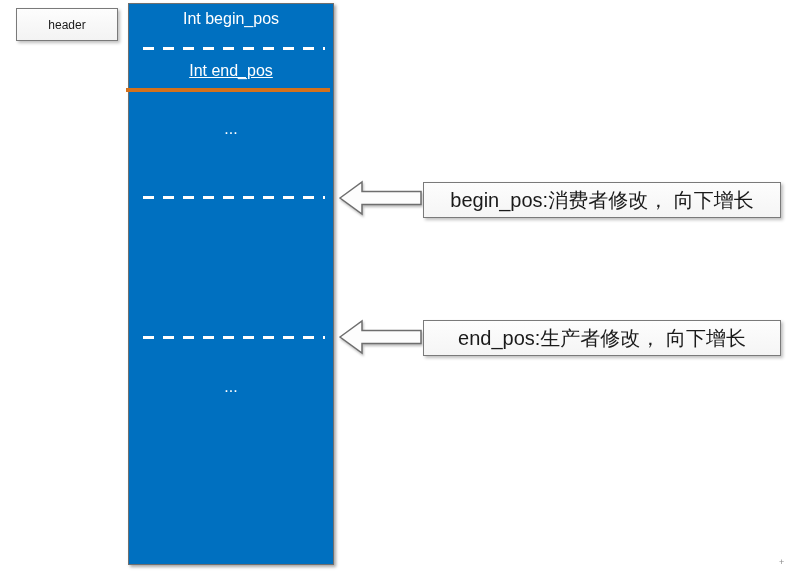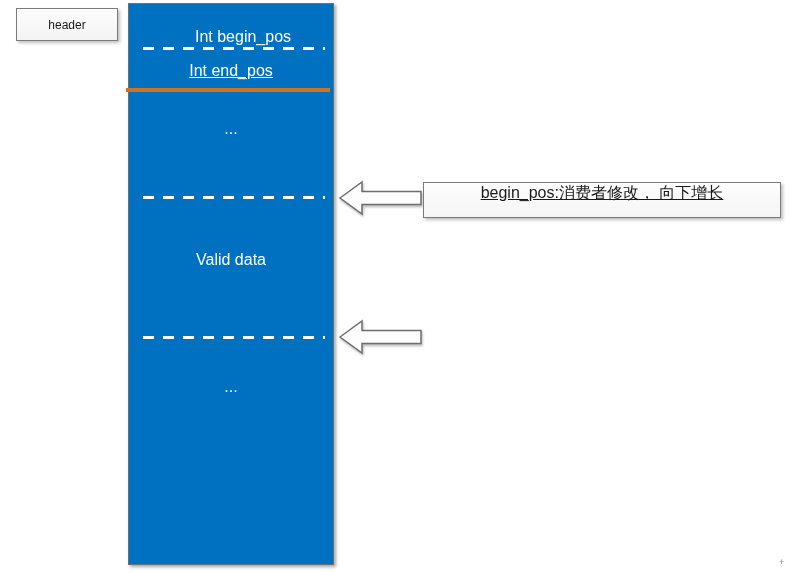--- a/index.html
+++ b/index.html
@@ -48,21 +48,21 @@
   .buf-text {
     position: absolute;
     left: 0;
     width: 100%;
     text-align: center;
     color: #ffffff;
     font-size: 16px;
     line-height: 26px;
     height: 26px;
   }
-  #t-begin      { top: 20px; margin-left: 12px; }
+  #t-begin      { top: 2px; }
   #t-end        { top: 54px; text-decoration: underline; }
   #t-ellipsis-1 { top: 112px; }
   #t-valid      { top: 243px; }
   #t-ellipsis-2 { top: 370px; }
 
   .dash {
     position: absolute;
     left: 14px;
     width: 182px;
     height: 3px;
@@ -107,26 +107,25 @@
   
   .note {
     position: absolute;
     left: 423px;
     width: 356px;
     height: 34px;
     background: linear-gradient(180deg, #fdfdfd 0%, #f5f5f5 100%);
     border: 1px solid var(--box-border, #7a7a7a);
     box-shadow: 2px 2px 3px rgba(0,0,0,0.25);
     display: flex;
-    align-items: flex-start;
+    align-items: center;
     justify-content: center;
-    font-size: 16px;
+    font-size: 20px;
     color: var(--text-dark, #1a1a1a);
     white-space: nowrap;
-    text-decoration: underline;
   }
   #note-1 { top: 182px; }
   #note-2 { top: 320px; }
 
   
   #artifact {
     position: absolute;
     left: 779px;
     top: 558px;
     font-size: 9px;
@@ -144,33 +143,35 @@
   </div>
 
 
   <div id="buffer">
     <div class="buf-text" id="t-begin">Int begin_pos</div>
     <div class="dash" id="dash-1"></div>
     <div class="buf-text" id="t-end">Int end_pos</div>
     <div id="orange-line"></div>
     <div class="buf-text" id="t-ellipsis-1">...</div>
     <div class="dash" id="dash-2"></div>
-    <div class="buf-text" id="t-valid">Valid data</div>
     <div class="dash" id="dash-3"></div>
     <div class="buf-text" id="t-ellipsis-2">...</div>
   </div>
 
   <svg class="arrow" id="arrow-1" viewBox="0 0 85 38">
     <path d="M 2 19 L 24 3 L 24 12.5 L 83 12.5 L 83 25.5 L 24 25.5 L 24 35 Z"></path>
   </svg>
 
   <div class="note" id="note-1">
     <span>begin_pos:消费者修改， 向下增长</span>
   </div>
 
   <svg class="arrow" id="arrow-2" viewBox="0 0 85 38">
     <path d="M 2 19 L 24 3 L 24 12.5 L 83 12.5 L 83 25.5 L 24 25.5 L 24 35 Z"></path>
   </svg>
 
+  <div class="note" id="note-2">
+    <span>end_pos:生产者修改， 向下增长</span>
+  </div>
 
   <div id="artifact">+</div>
 
 </div>
 
 </body></html>

